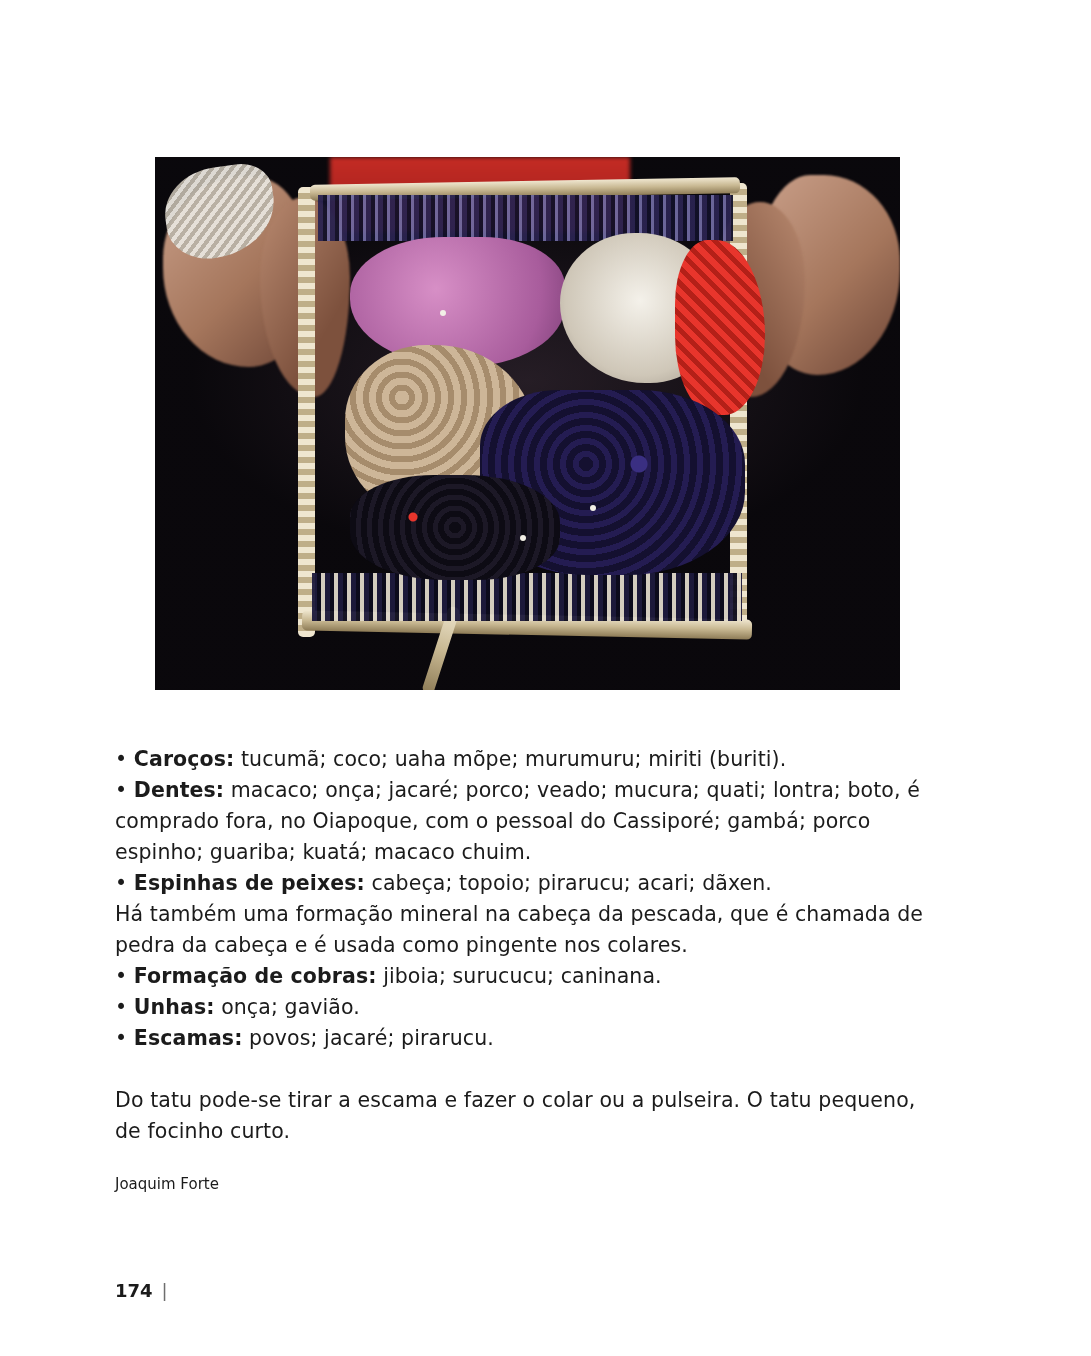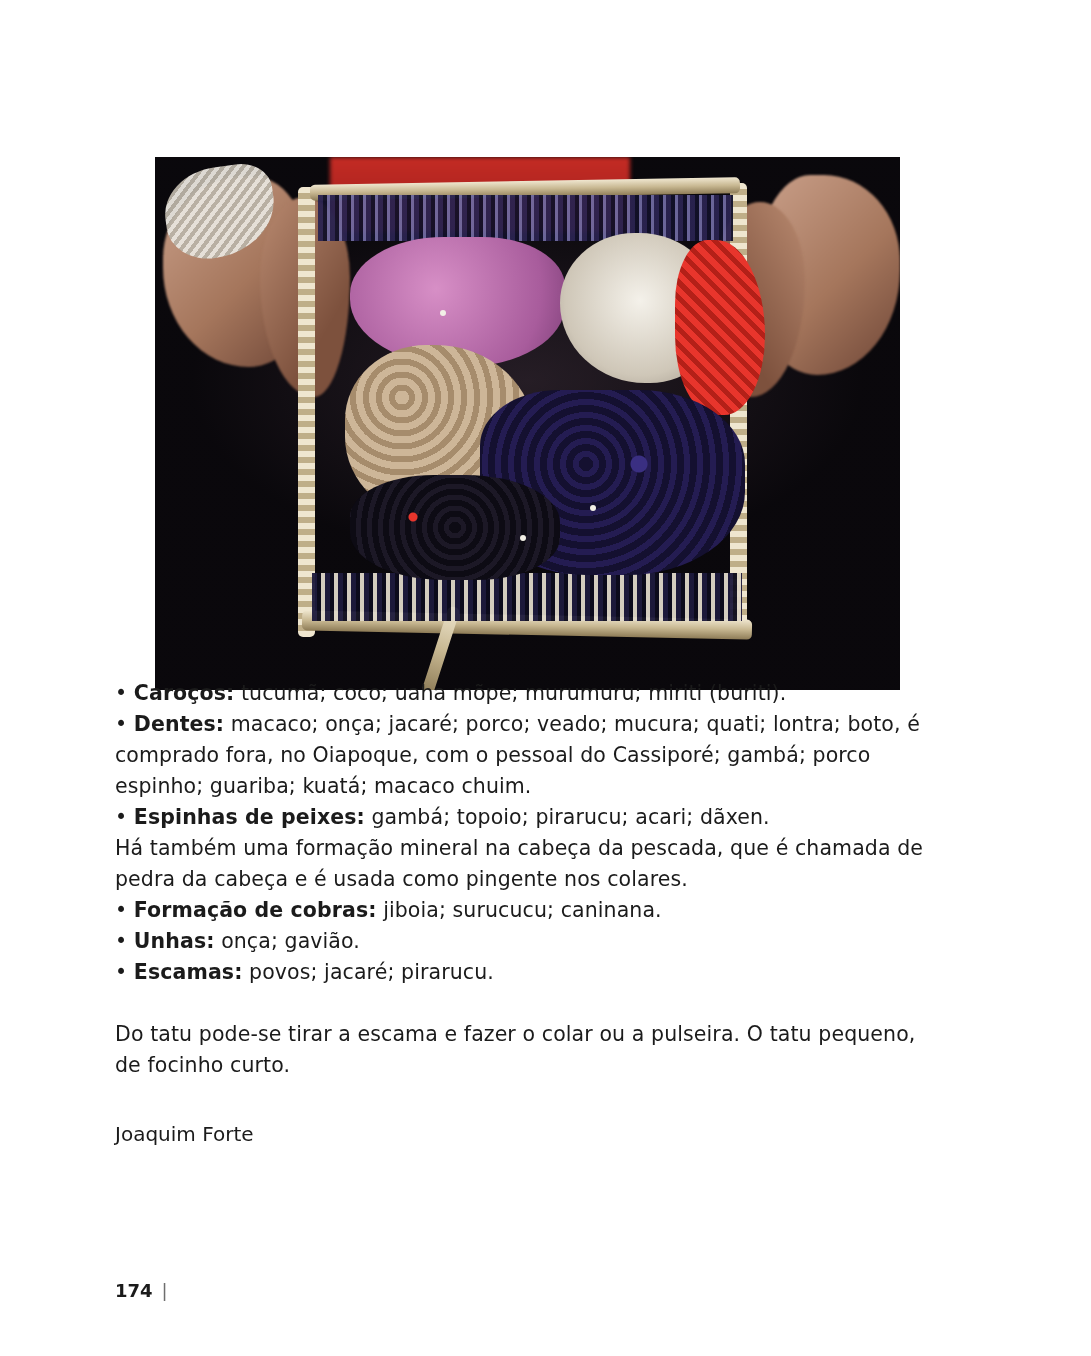--- a/index.html
+++ b/index.html
@@ -138,38 +138,38 @@
     border-radius: 40% 45% 40% 45%; }
   .speck {
     position: absolute; width: 6px; height: 6px; border-radius: 50%;
     background: #f2efe6;
   }
 
   
   .content {
     position: absolute;
     left: 115px;
-    top: 678px;
+    top: 744px;
     width: 810px;
   }
   .para {
     font-size: 20.5px;
     line-height: 31px;
     color: #1b1b1b;
     margin: 0;
     letter-spacing: .005em;
   }
   .para b { font-weight: 700; }
   .bullet-block { margin-bottom: 0; }
   .gap { height: 31px; }
   .credit {
-    font-size: 20px;
+    font-size: 15px;
     line-height: 22px;
     color: #1b1b1b;
-    margin-top: 42px;
+    margin-top: 26px;
   }
 
   
   .footer {
     position: absolute;
     left: 115px;
     bottom: 55px;
     display: flex;
     align-items: baseline;
     gap: 9px;
@@ -222,21 +222,21 @@
       <p class="para">
         <span>•</span>
         <b>Caroços:</b><span> tucumã; coco; uaha mõpe; murumuru; miriti (buriti).</span>
       </p>
       <p class="para">
         <span>•</span>
         <b>Dentes:</b><span> macaco; onça; jacaré; porco; veado; mucura; quati; lontra; boto, é comprado fora, no Oiapoque, com o pessoal do Cassiporé; gambá; porco espinho; guariba; kuatá; macaco chuim.</span>
       </p>
       <p class="para">
         <span>•</span>
-        <b>Espinhas de peixes:</b><span> gambá; topoio; pirarucu; acari; dãxen.</span>
+        <b>Espinhas de peixes:</b><span> cabeça; topoio; pirarucu; acari; dãxen.</span>
       </p>
       <p class="para">Há também uma formação mineral na cabeça da pescada, que é chamada de pedra da cabeça e é usada como pingente nos colares.</p>
       <p class="para">
         <span>•</span>
         <b>Formação de cobras:</b><span> jiboia; surucucu; caninana.</span>
       </p>
       <p class="para">
         <span>•</span>
         <b>Unhas:</b><span> onça; gavião.</span>
       </p>

